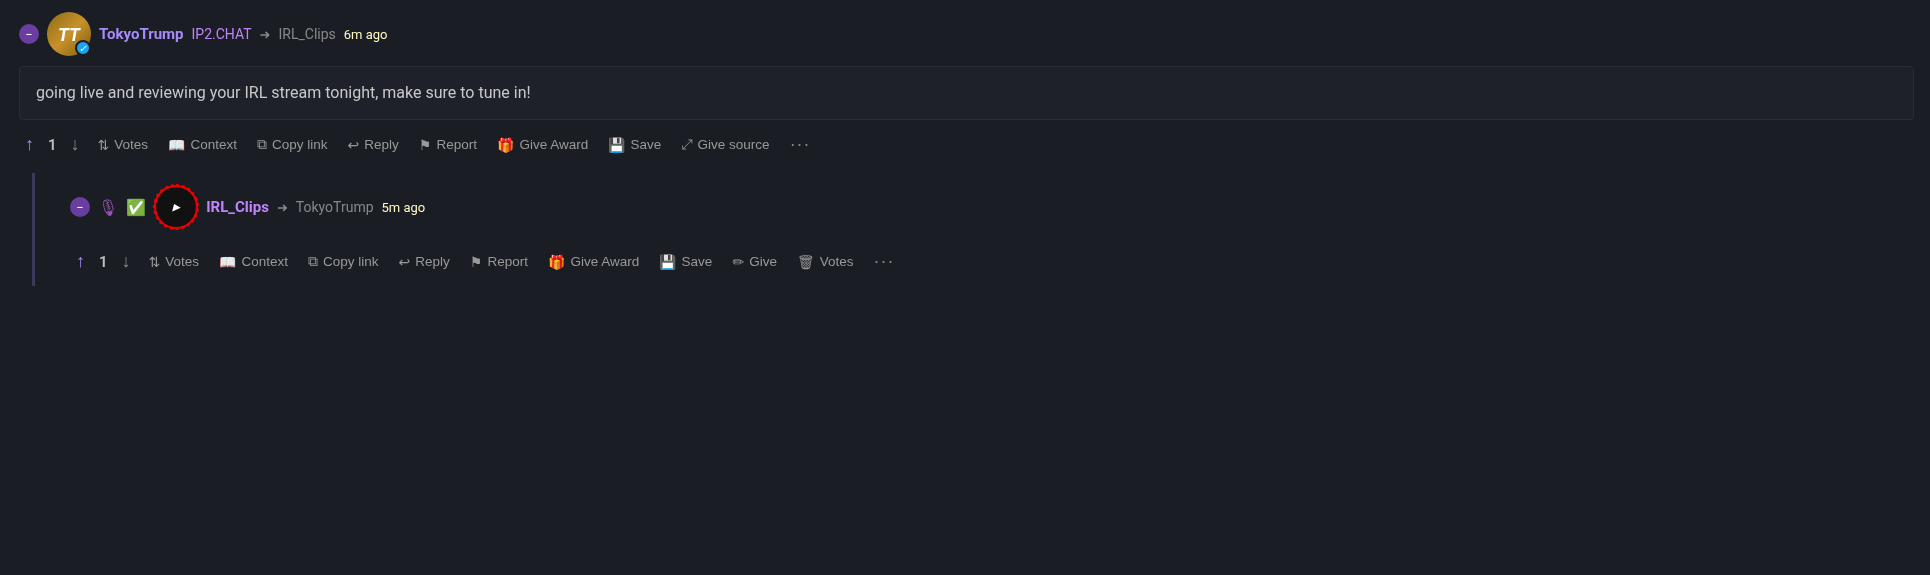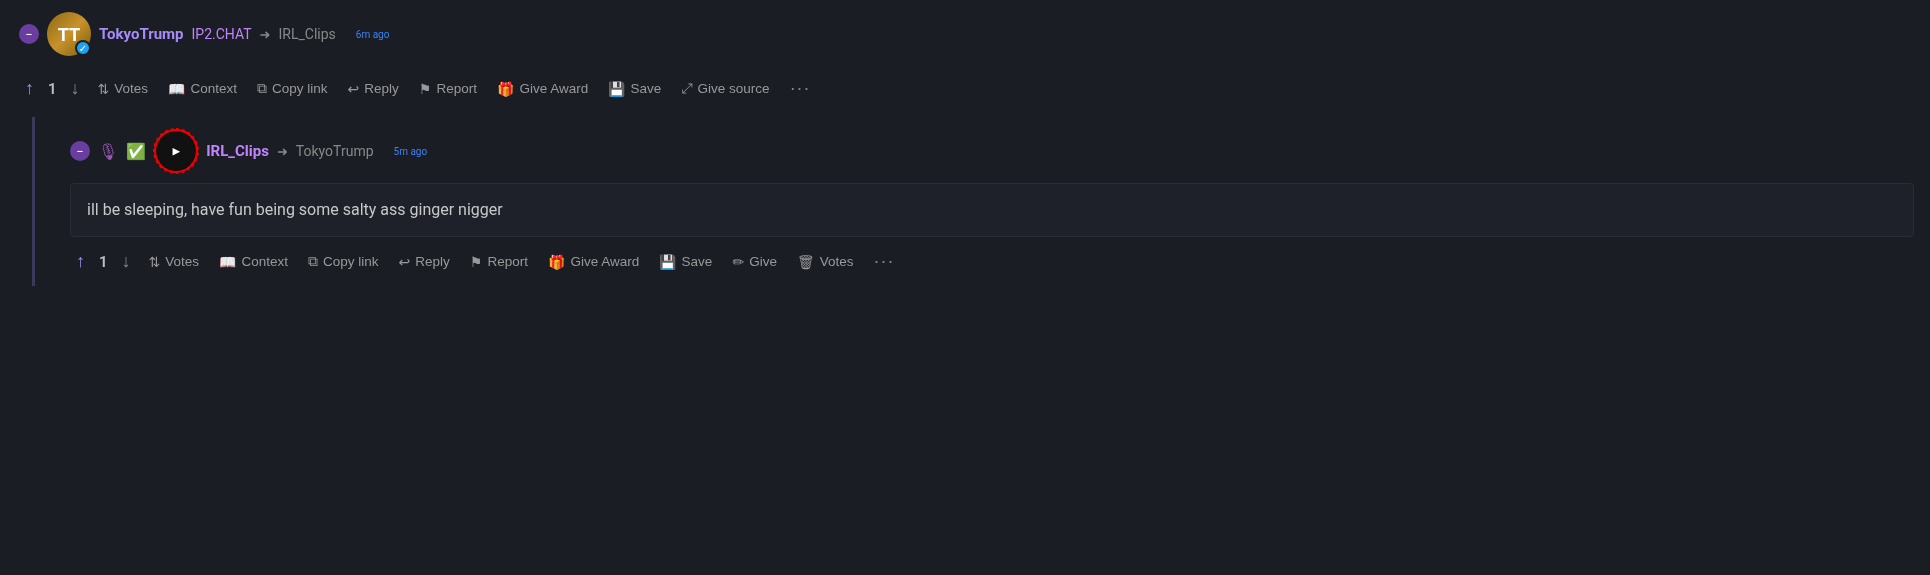--- a/index.html
+++ b/index.html
@@ -21,20 +21,21 @@
       display: flex;
       align-items: center;
       gap: 8px;
       margin-bottom: 10px;
     }
 
     .avatar-wrap {
       position: relative;
       width: 44px;
       height: 44px;
+      font-style: italic;
     }
 
     .avatar-img-tokyotrump {
       width: 44px;
       height: 44px;
       border-radius: 50%;
       background: linear-gradient(135deg, #8B6914 0%, #c8922a 50%, #7a5a10 100%);
       display: flex;
       align-items: center;
       justify-content: center;
@@ -129,23 +130,22 @@
       color: #888;
       font-size: 13px;
     }
 
     .reply-to {
       color: #888;
       font-size: 14px;
     }
 
     .timestamp {
-      color: #3b82f6;
-      font-size: 10px;
-      margin-left: 12px;
+      color: #fef9c3;
+      font-size: 13px;
     }
 
     .comment-body {
       background: #1e2129;
       border-radius: 4px;
       padding: 14px 16px;
       margin-bottom: 2px;
       border: 1px solid #2a2d36;
       color: #c8c8c8;
       font-size: 16px;
@@ -227,20 +227,23 @@
       <div class="verified-badge">✓</div>
     </div>
 
     <span class="username-tokyotrump">TokyoTrump</span>
     <span class="ip2chat-badge">IP2.CHAT</span>
     <span class="arrow-icon">➜</span>
     <span class="reply-to">IRL_Clips</span>
     <span class="timestamp">6m ago</span>
   </div>
 
+  <div class="comment-body">
+    <span>going live and reviewing your IRL stream tonight, make sure to tune in!</span>
+  </div>
 
   <div class="action-bar">
     <button class="vote-btn up">↑</button>
     <span class="vote-count">1</span>
     <button class="vote-btn down-neutral">↓</button>
 
     <button class="action-btn">
       <span class="action-icon">⇅</span>
       <span>Votes</span>
     </button>
@@ -297,23 +300,20 @@
           <span style="font-size:9px;color:#fff;font-weight:bold;">▶</span>
         </div>
       </div>
 
       <span class="username-irl">IRL_Clips</span>
       <span class="arrow-icon">➜</span>
       <span class="reply-to">TokyoTrump</span>
       <span class="timestamp">5m ago</span>
     </div>
 
-    <div class="comment-body">
-      <span>ill be sleeping, have fun being some salty ass ginger nigger</span>
-    </div>
 
     <div class="action-bar">
       <button class="vote-btn up">↑</button>
       <span class="vote-count">1</span>
       <button class="vote-btn down-neutral">↓</button>
 
       <button class="action-btn">
         <span class="action-icon">⇅</span>
         <span>Votes</span>
       </button>

